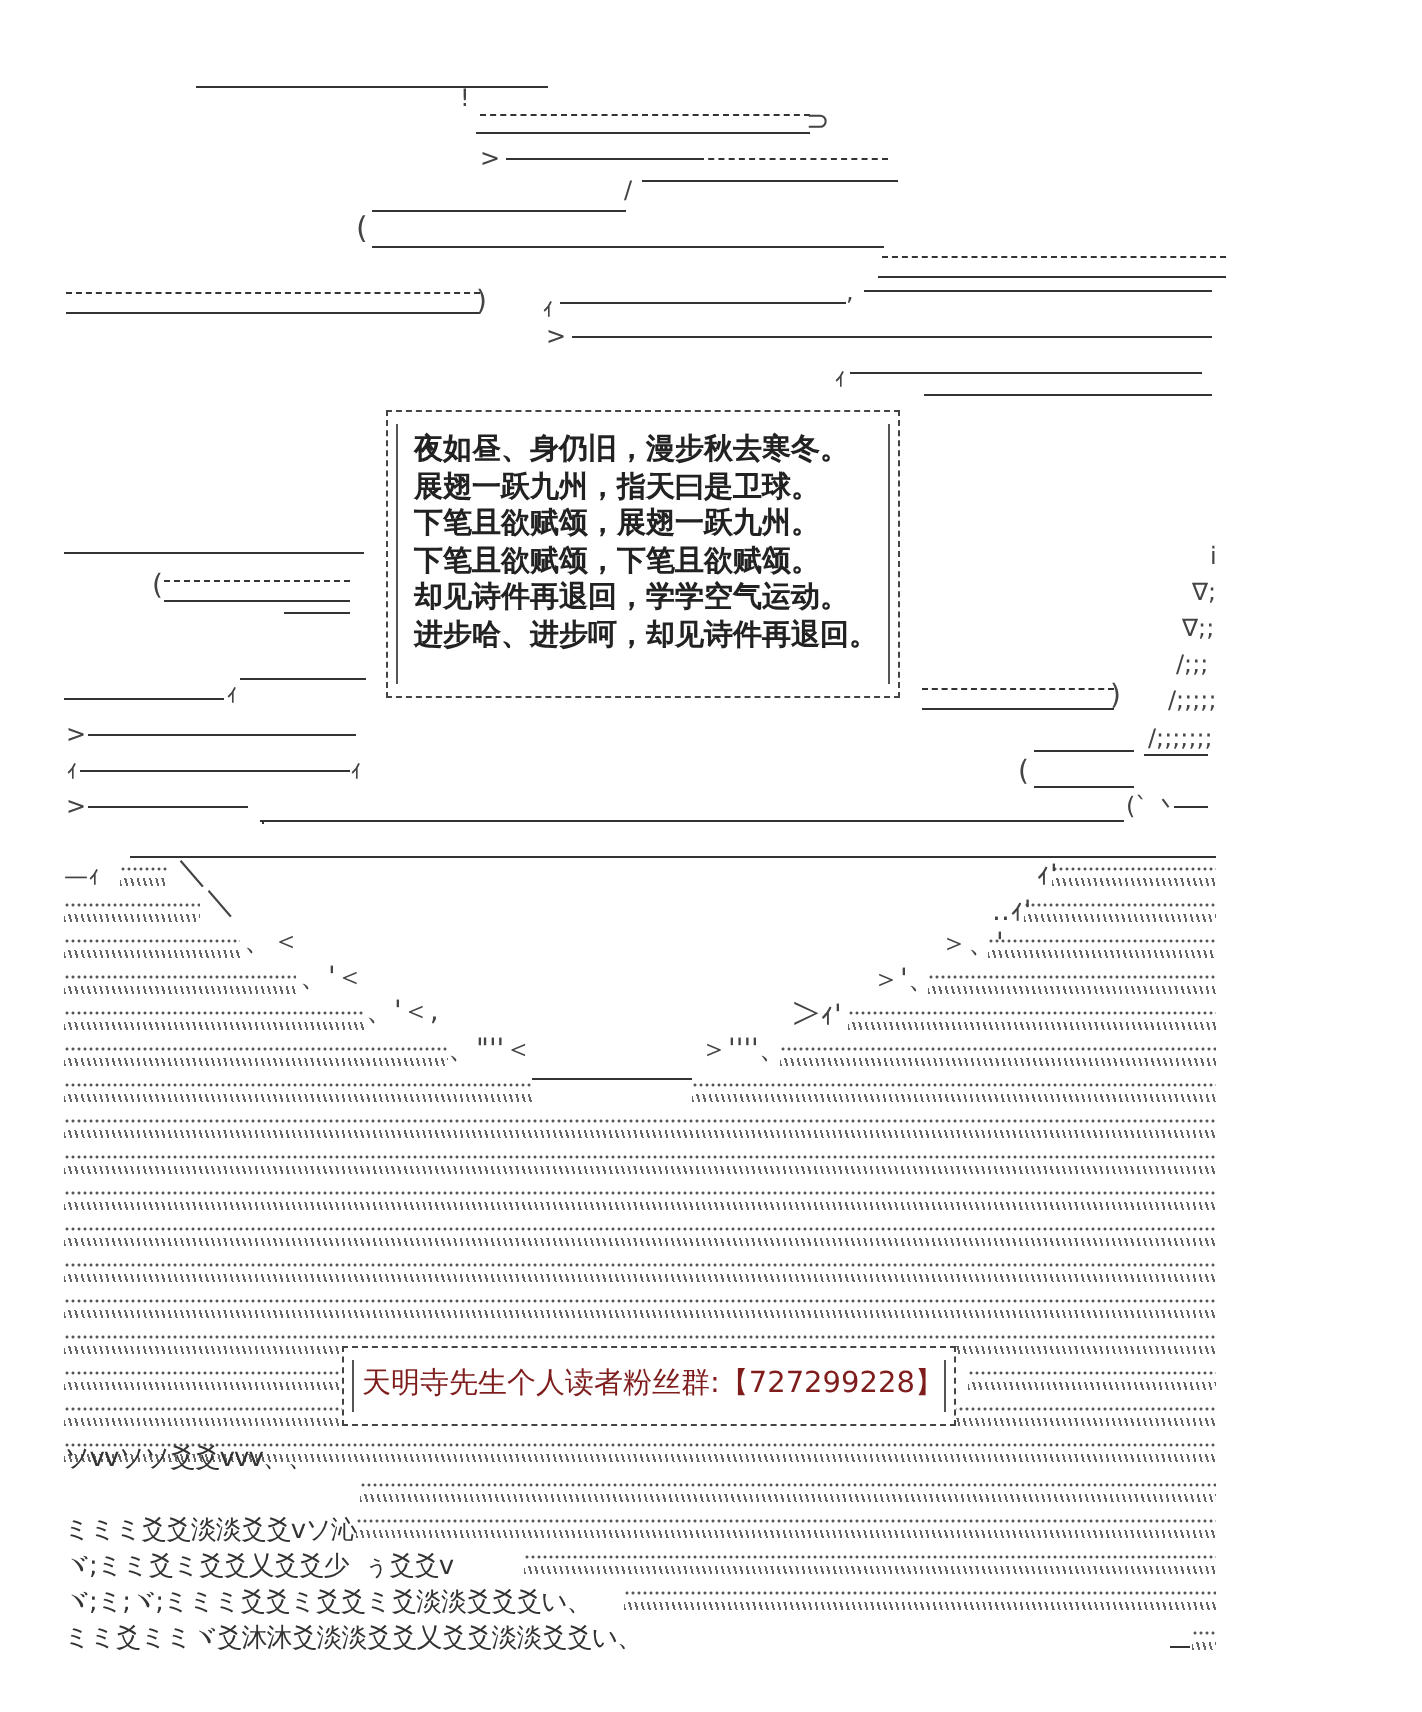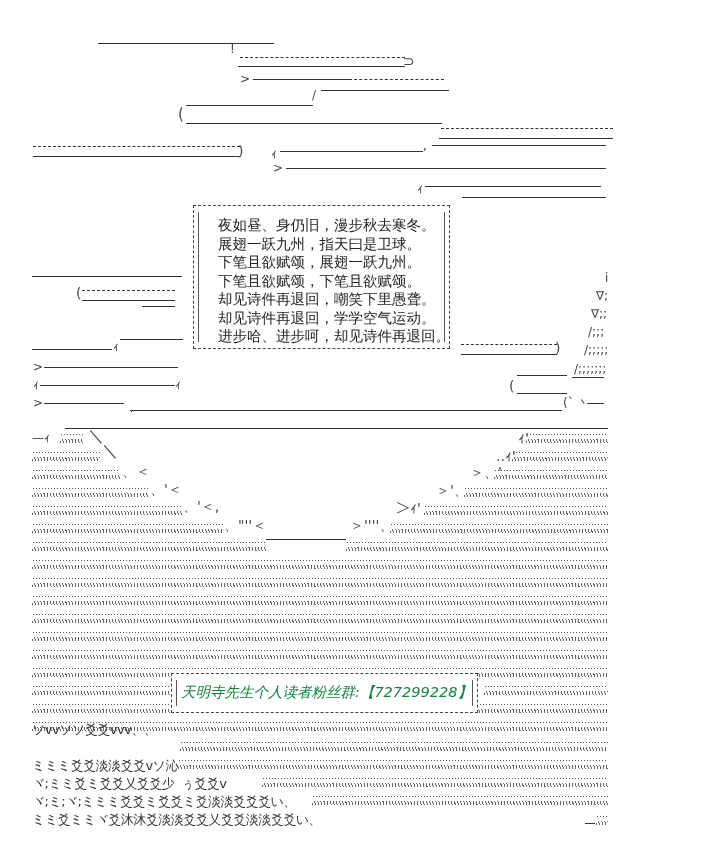--- a/index.html
+++ b/index.html
@@ -46,26 +46,25 @@
   <div class="ln" style="left:432px;top:145px;width:174px;"></div>
   <div class="glyph" style="left:273px;top:162px;">&gt;</div>
   <div class="ln" style="left:286px;top:168px;width:320px;"></div>
   <div class="glyph" style="left:417px;top:183px;">ｨ</div>
   <div class="ln" style="left:425px;top:186px;width:176px;"></div>
   <div class="ln" style="left:462px;top:197px;width:144px;"></div>
 </div>
 
 <div class="box" style="left:193px;top:205px;width:255px;height:142px;">
   <div class="inner"></div>
-  <div style="position:absolute;left:24px;top:10px;">
+  <div style="position:absolute;left:13px;top:10px;font-weight:bold;">
     <div class="poem-line">夜如昼、身仍旧，漫步秋去寒冬。</div>
     <div class="poem-line">展翅一跃九州，指天曰是卫球。</div>
     <div class="poem-line">下笔且欲赋颂，展翅一跃九州。</div>
     <div class="poem-line">下笔且欲赋颂，下笔且欲赋颂。</div>
-    <div class="poem-line">却见诗件再退回，嘲笑下里愚聋。</div>
     <div class="poem-line">却见诗件再退回，学学空气运动。</div>
     <div class="poem-line">进步哈、进步呵，却见诗件再退回。</div>
   </div>
 </div>
 
 <div>
   <div class="ln" style="left:32px;top:276px;width:150px;"></div>
   <div class="glyph" style="left:76px;top:287px;font-size:14px;">(</div>
   <div class="dash" style="left:82px;top:290px;width:93px;"></div>
   <div class="ln" style="left:82px;top:300px;width:93px;"></div>
@@ -152,21 +151,21 @@
   <div class="dots" style="left:180px;top:740px;width:428px;"></div>
   <div class="dots" style="left:178px;top:758px;width:430px;"></div>
   <div class="dots" style="left:262px;top:776px;width:346px;"></div>
   <div class="dots" style="left:312px;top:794px;width:296px;"></div>
   <div class="dots" style="left:596px;top:814px;width:12px;"></div>
   <div class="ln" style="left:585px;top:823px;width:10px;"></div>
 </div>
 
 <div class="box" style="left:171px;top:673px;width:305px;height:38px;">
   <div class="inner"></div>
-  <div style="position:absolute;left:9px;top:9px;font-size:14.5px;line-height:18px;white-space:nowrap;color:#15803d;font-style:italic;">天明寺先生个人读者粉丝群:【727299228】</div>
+  <div style="position:absolute;left:9px;top:9px;font-size:14.5px;line-height:18px;white-space:nowrap;color:#7f1d1d;">天明寺先生个人读者粉丝群:【727299228】</div>
 </div>
 
 <div>
   <div class="aa-text" style="left:32px;top:721px;">ソvvソソ爻爻vvv、、</div>
   <div class="aa-text" style="left:32px;top:757px;">ミミミ爻爻淡淡爻爻vソ沁</div>
   <div class="aa-text" style="left:32px;top:775px;">ヾ;ミミ爻ミ爻爻乂爻爻少  ぅ爻爻v</div>
   <div class="aa-text" style="left:32px;top:793px;">ヾ;ミ;ヾ;ミミミ爻爻ミ爻爻ミ爻淡淡爻爻爻い、</div>
   <div class="aa-text" style="left:32px;top:811px;">ミミ爻ミミヾ爻沐沐爻淡淡爻爻乂爻爻淡淡爻爻い、</div>
 </div>
 

